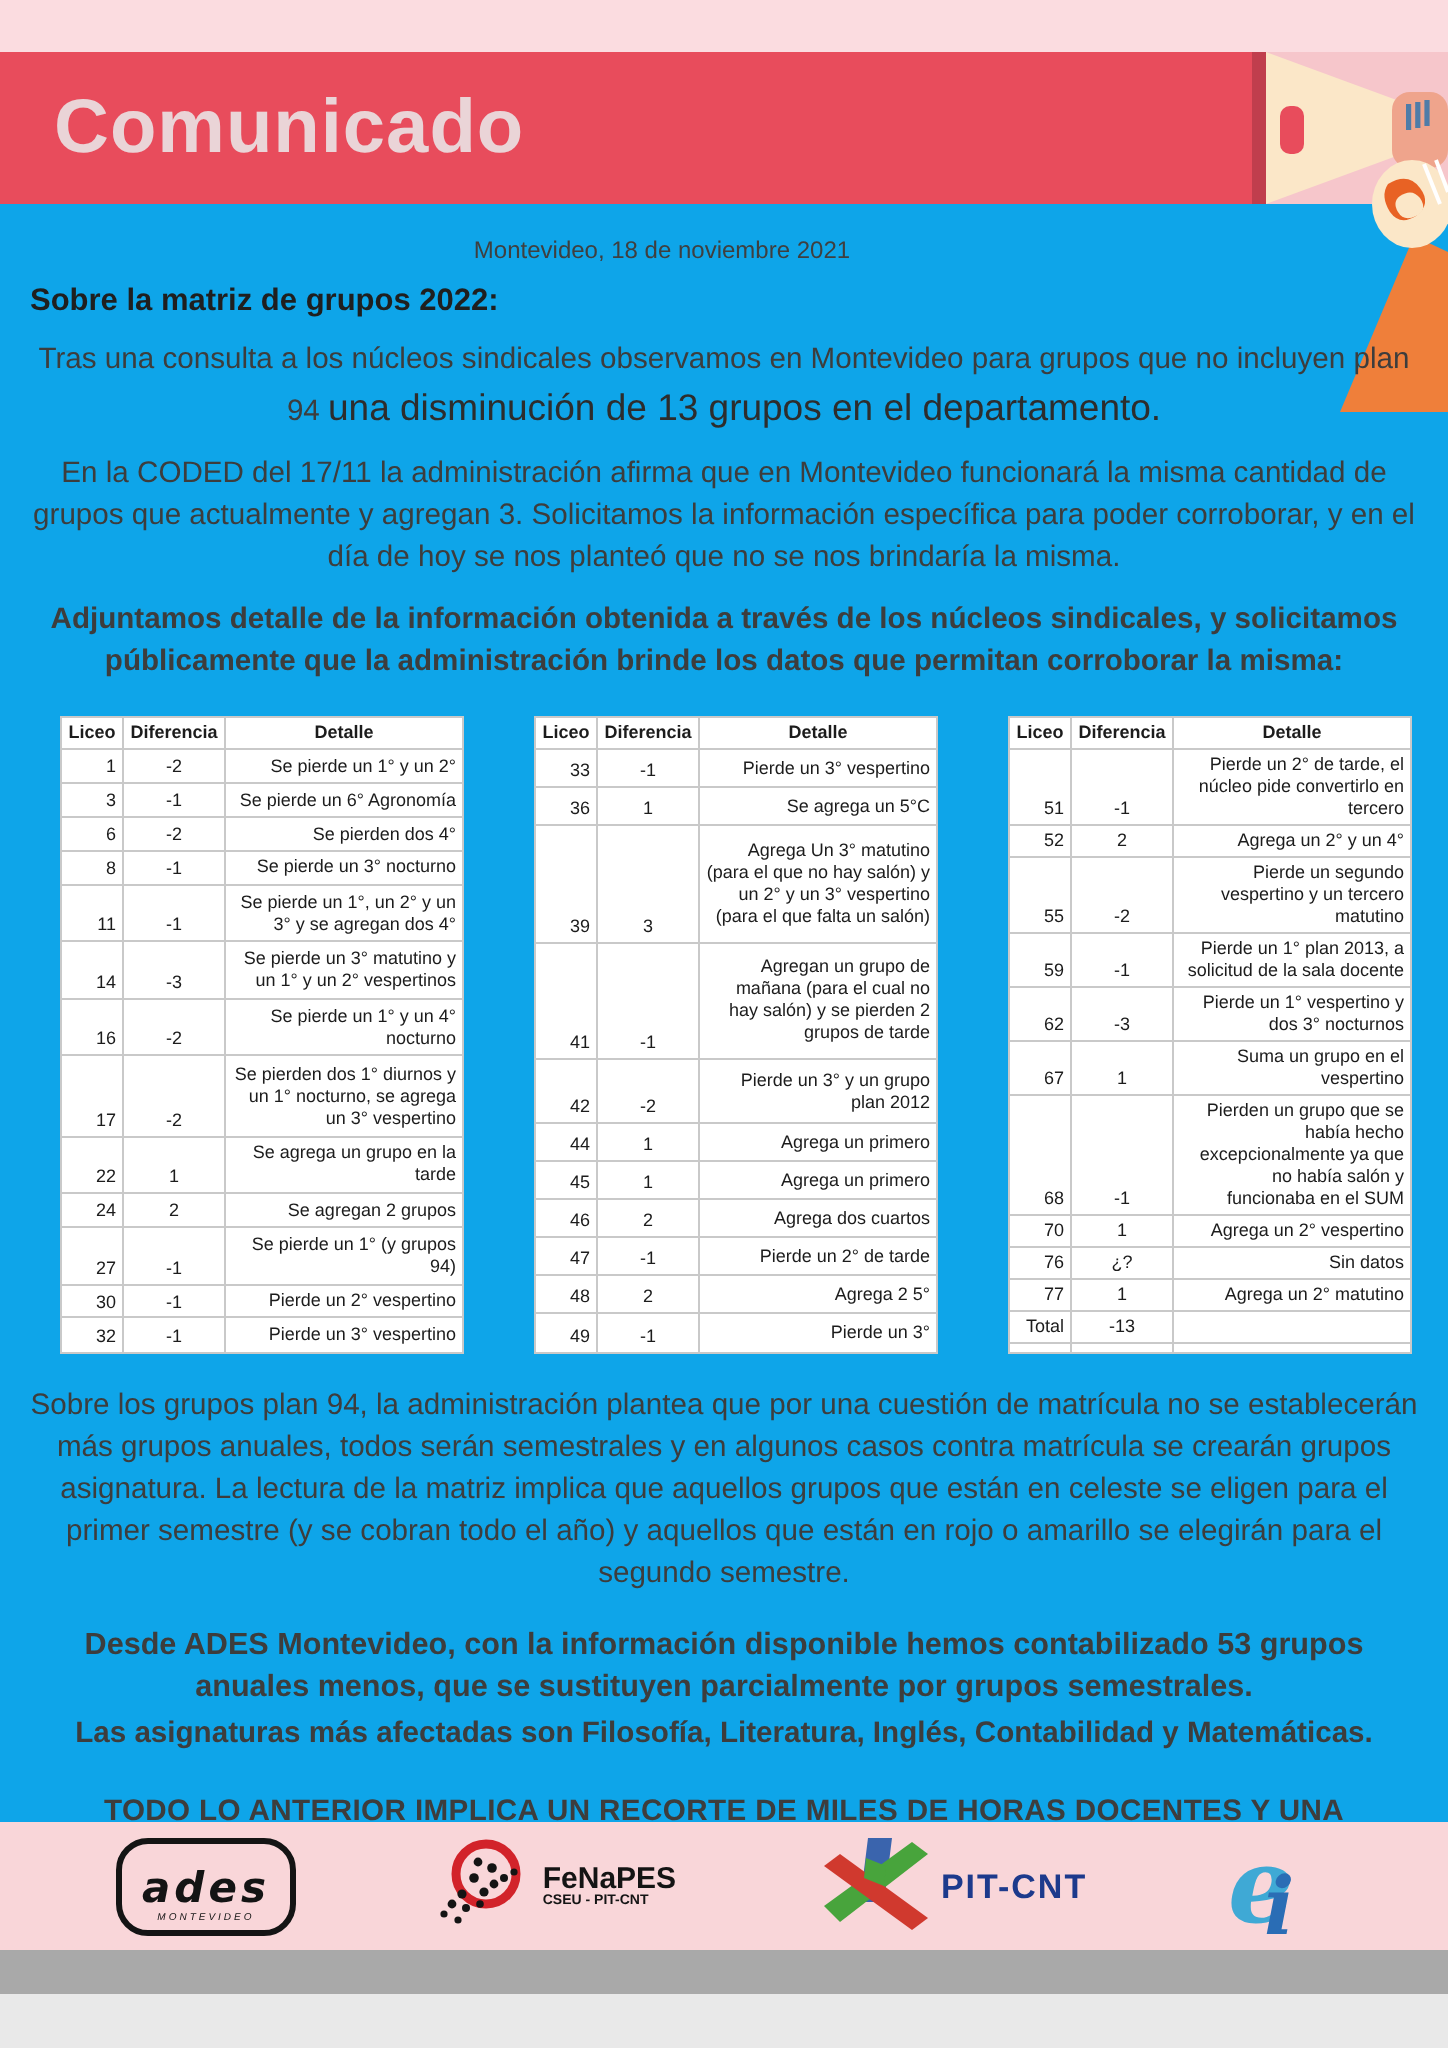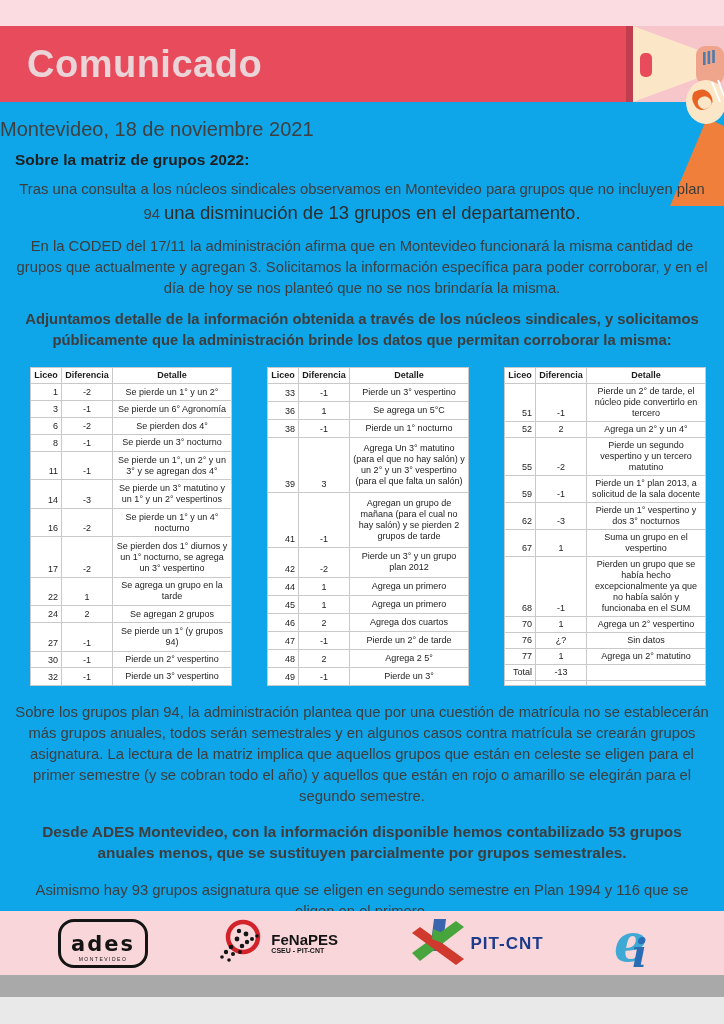--- a/index.html
+++ b/index.html
@@ -8,43 +8,43 @@
 
   
   .band-top{position:absolute;left:0;top:0;width:724px;height:26px;background:#fbdce0;}
   .banner{position:absolute;left:0;top:26px;width:630px;height:76px;background:#e84c5c;
           display:flex;align-items:center;}
   .banner h1{margin:0 0 0 27px;font-size:38px;font-weight:bold;color:#ead4d7;letter-spacing:.5px;}
   .mega{position:absolute;left:560px;top:26px;}
 
   
   .content{position:absolute;left:0;top:102px;width:724px;}
-  .date{margin:16px 62px 0 0;text-align:left;font-size:20px;color:#3f3f3f;}
+  .date{margin:16px 62px 0 0;text-align:center;font-size:12px;color:#3f3f3f;}
   .sec-title{margin:10px 0 0 15px;font-size:15.5px;font-weight:bold;color:#1f1f1f;}
   p.center{text-align:center;font-size:14.8px;line-height:1.42;margin:10px 14px 0;color:#3d3d3d;}
   .big-bold{font-size:18.5px;font-weight:normal;color:#2d2d2d;}
   .bold-p{font-weight:bold;color:#2d2d2d;}
   .caps-p{font-weight:bold;color:#2b2b2b;font-size:15.5px;letter-spacing:.2px;}
 
   
   .tables{display:flex;justify-content:space-between;margin:16px 18px 0 30px;}
   table{border-collapse:collapse;background:#fff;font-size:9px;color:#1c1c1c;line-height:1.22;}
   th,td{border:1px solid #c9c9c9;padding:2px 3px;}
   th{font-weight:bold;text-align:center;white-space:nowrap;}
   td.c0{width:24px;text-align:right;vertical-align:bottom;}
   td.c1{width:44px;text-align:center;vertical-align:bottom;}
-  td.c2{width:112px;text-align:center;vertical-align:middle;}
+  td.c2{width:112px;text-align:right;vertical-align:middle;}
 
   
   .footer{position:absolute;left:0;bottom:22px;width:724px;height:64px;background:#f9d6d9;
           display:flex;align-items:center;justify-content:space-between;
           padding:0 58px;box-sizing:border-box;}
   .graybar{position:absolute;left:0;bottom:0;width:724px;height:22px;background:#a9a9a9;}
 
-  .ades-box{border:3px solid #141414;border-radius:16px;padding:12px 10px 3px;text-align:center;}
+  .ades-box{border:3px solid #141414;border-radius:16px;padding:12px 10px 3px;text-align:center;font-style:italic;}
   .ades-name{font-family:"DejaVu Sans",sans-serif;font-size:21px;font-weight:900;
              letter-spacing:2px;color:#141414;line-height:1;}
   .ades-sub{font-size:5px;letter-spacing:1.5px;color:#141414;margin-top:1px;}
 
   .fenapes{display:flex;align-items:center;gap:5px;}
   .fen-text .t1{font-size:15px;font-weight:bold;color:#141414;line-height:1.05;}
   .fen-text .t2{font-size:7px;font-weight:bold;color:#141414;}
 
   .pitcnt{display:flex;flex-direction:row;align-items:center;}
   .pit-label{font-size:17px;font-weight:bold;color:#1d3a8c;letter-spacing:1px;line-height:1;}
@@ -178,25 +178,20 @@
               <td class="c0">33</td>
               <td class="c1">-1</td>
               <td class="c2">Pierde un 3° vespertino</td>
             </tr>
             <tr>
               <td class="c0">36</td>
               <td class="c1">1</td>
               <td class="c2">Se agrega un 5°C</td>
             </tr>
             <tr>
-              <td class="c0">38</td>
-              <td class="c1">-1</td>
-              <td class="c2">Pierde un 1° nocturno</td>
-            </tr>
-            <tr>
               <td class="c0">39</td>
               <td class="c1">3</td>
               <td class="c2">Agrega Un 3° matutino (para el que no hay salón) y un 2° y un 3° vespertino (para el que falta un salón)</td>
             </tr>
             <tr>
               <td class="c0">41</td>
               <td class="c1">-1</td>
               <td class="c2">Agregan un grupo de mañana (para el cual no hay salón) y se pierden 2 grupos de tarde</td>
             </tr>
             <tr>
@@ -306,21 +301,20 @@
               <td class="c2"></td>
             </tr>
           </tbody>
       </table>
     </div>
 
     <p class="center" style="margin-top:16px">Sobre los grupos plan 94, la administración plantea que por una cuestión de matrícula no se establecerán más grupos anuales, todos serán semestrales y en algunos casos contra matrícula se crearán grupos asignatura. La lectura de la matriz implica que aquellos grupos que están en celeste se eligen para el primer semestre (y se cobran todo el año) y aquellos que están en rojo o amarillo se elegirán para el segundo semestre.</p>
 
     <p class="center bold-p" style="margin-top:14px;font-size:15.3px">Desde ADES Montevideo, con la información disponible hemos contabilizado 53 grupos anuales menos, que se sustituyen parcialmente por grupos semestrales.</p>
 
-    <p class="center" style="margin-top:16px">Asimismo hay 93 grupos asignatura que se eligen en segundo semestre en Plan 1994 y 116 que se eligen en el primero.</p>
 
     <p class="center bold-p" style="margin-top:2px">Las asignaturas más afectadas son Filosofía, Literatura, Inglés, Contabilidad y Matemáticas.</p>
 
     <p class="center caps-p" style="margin-top:18px">TODO LO ANTERIOR IMPLICA UN RECORTE DE MILES DE HORAS DOCENTES Y UNA AFECTACIÓN A LOS DERECHOS DE CIENTOS DE ESTUDIANTES</p>
   </div>
 
   <div class="footer">
 
     <div class="ades-box">
       <div class="ades-name">ades</div>

